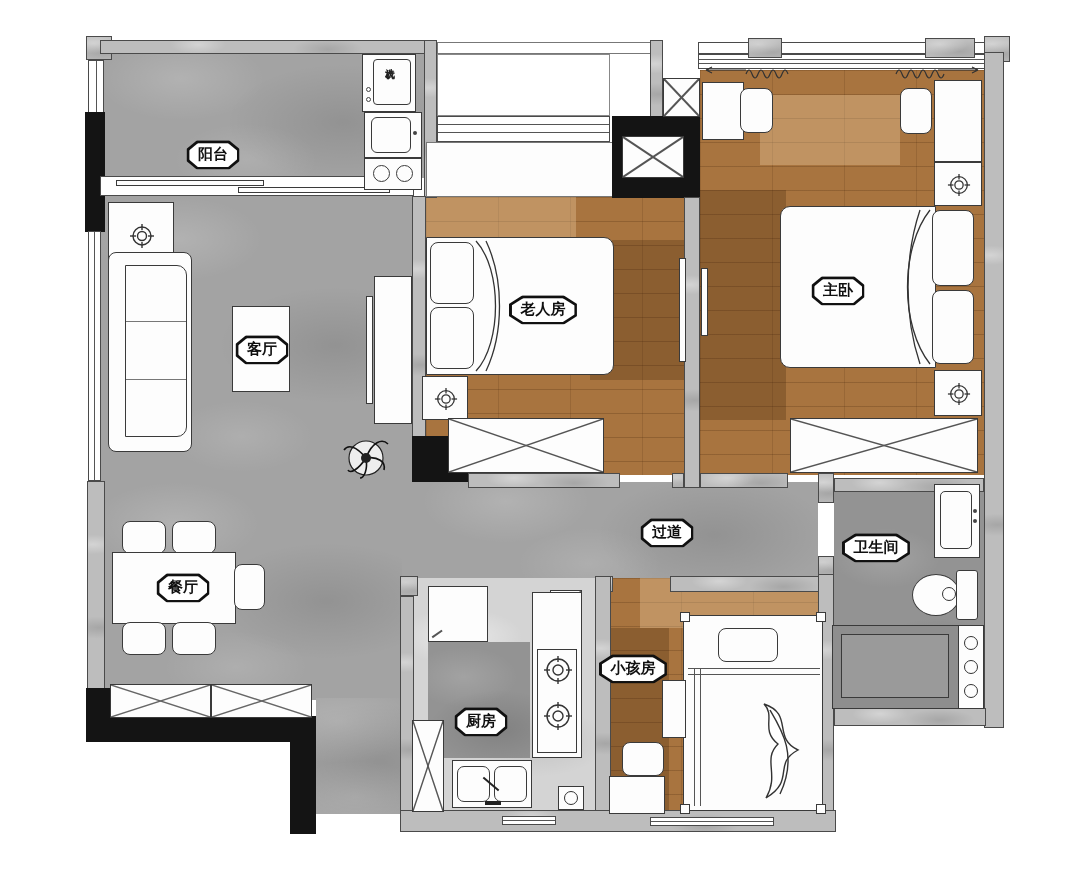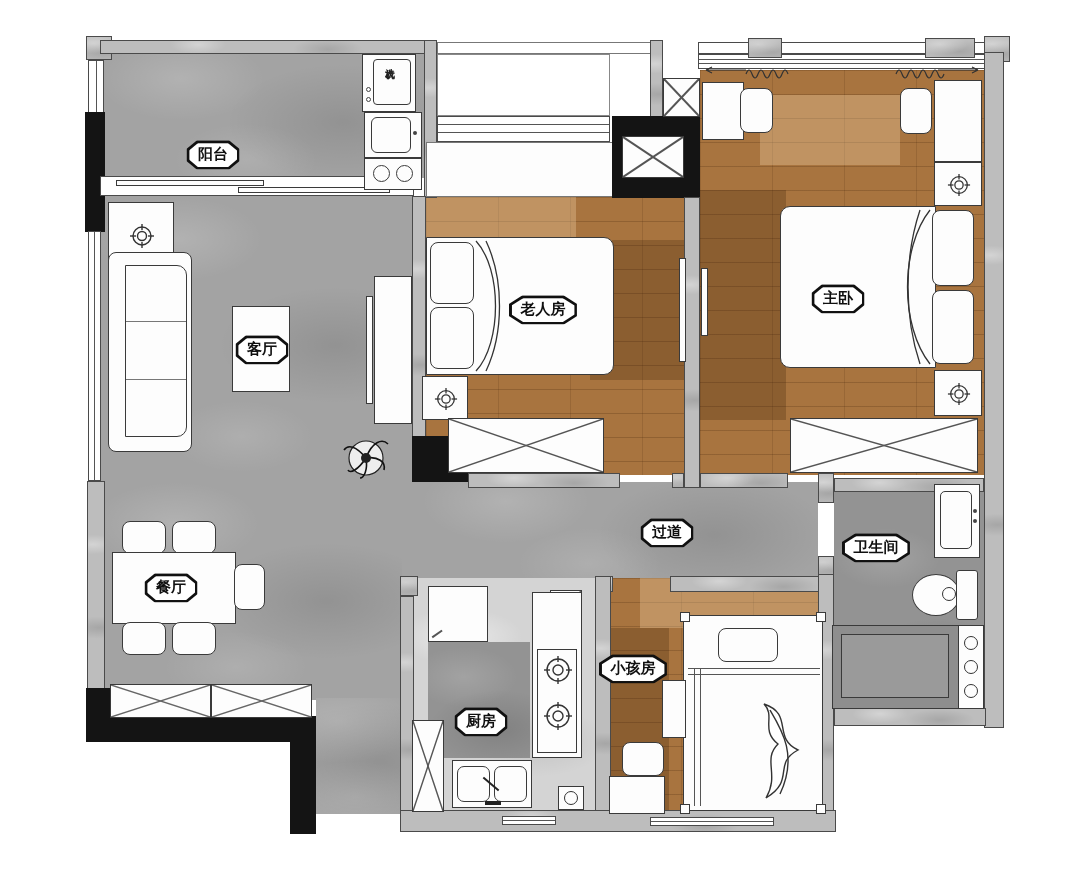--- a/index.html
+++ b/index.html
@@ -394,27 +394,27 @@
   <div class="abs f" style="left:662px;top:680px;width:24px;height:58px;"></div>
   <div class="abs f fr thin" style="left:622px;top:742px;width:42px;height:34px;"></div>
   <div class="abs f thin" style="left:609px;top:776px;width:56px;height:38px;"></div>
 
   <div class="badge" style="left:213px;top:115px;margin-top:40px;">
       <span>阳台</span>
     </div>
   <div class="badge" style="left:262px;top:350px;">
       <span>客厅</span>
     </div>
-  <div class="badge" style="left:171px;top:588px;">
+  <div class="badge" style="left:183px;top:588px;">
       <span>餐厅</span>
     </div>
   <div class="badge" style="left:543px;top:310px;">
       <span>老人房</span>
     </div>
-  <div class="badge" style="left:838px;top:299px;">
+  <div class="badge" style="left:838px;top:291px;">
       <span>主卧</span>
     </div>
   <div class="badge" style="left:667px;top:533px;">
       <span>过道</span>
     </div>
   <div class="badge" style="left:876px;top:548px;">
       <span>卫生间</span>
     </div>
   <div class="badge" style="left:481px;top:722px;">
       <span>厨房</span>

